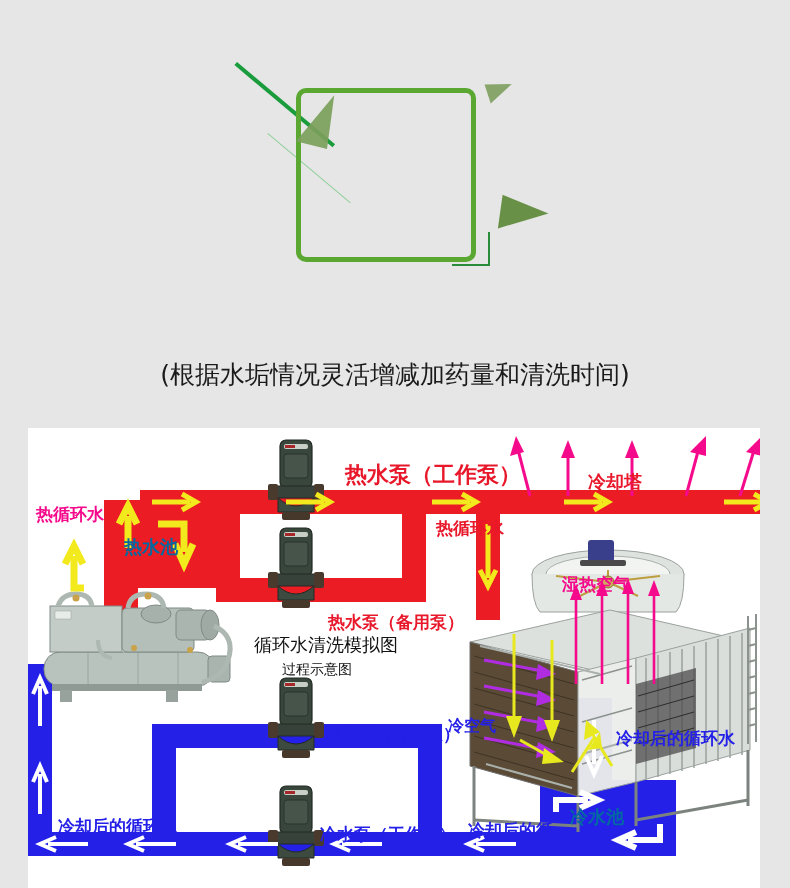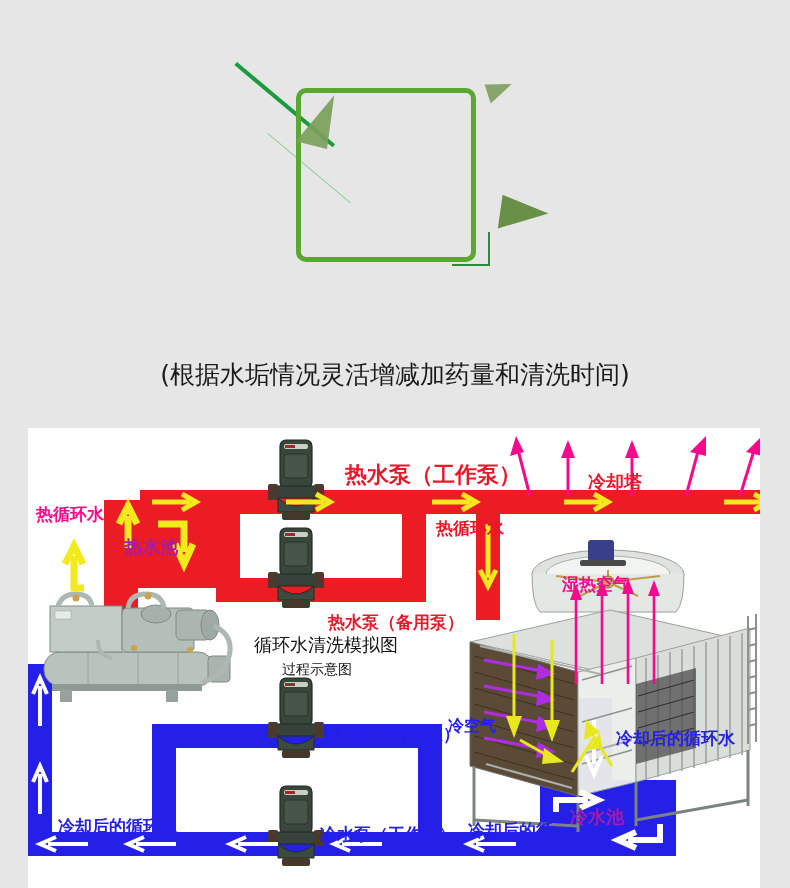--- a/index.html
+++ b/index.html
@@ -65,21 +65,21 @@
   
   .pipe-red{position:absolute;background:#ec1c24;}
   .pipe-blue{position:absolute;background:#2420e8;}
 
   
   .lbl{position:absolute;font-family:"DejaVu Sans","Liberation Sans",sans-serif;
        font-weight:bold;white-space:nowrap;line-height:1;}
   .lbl-magenta{color:#f50a8c;}
   .lbl-red{color:#e8172a;}
   .lbl-blue{color:#2420e8;}
-  .lbl-white{color:#a21caf;}
+  .lbl-white{color:#0369a1;}
   .lbl-black{color:#111111;font-weight:normal;}
 
   
   .arrow{position:absolute;}
   svg{display:block;overflow:visible;}
 
   
   .chiller{position:absolute;}
   .pump{position:absolute;}
   .tower{position:absolute;}

